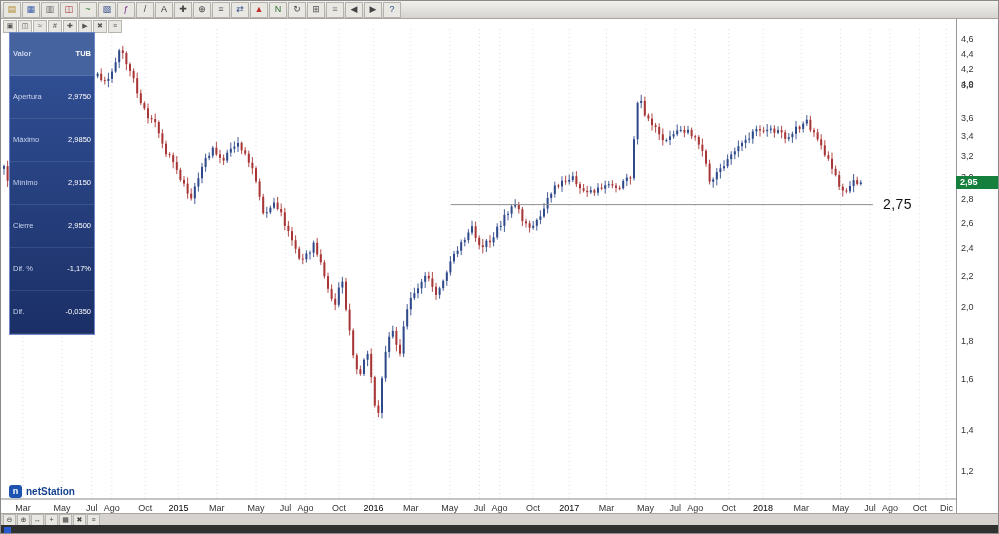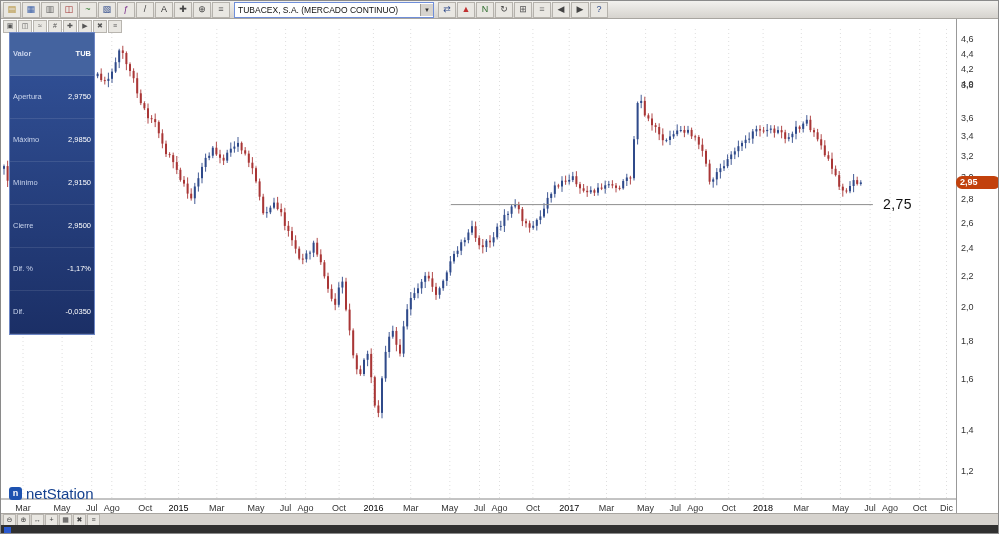--- a/index.html
+++ b/index.html
@@ -31,27 +31,27 @@
   .legend{position:absolute;left:8px;top:13px;width:86px;background:linear-gradient(#33539a,#1b2f66);
           border:1px solid #6d86c4;z-index:5;font-size:7.5px;color:#fff;box-sizing:border-box;}
   .lg-row{display:flex;justify-content:space-between;padding:16px 3px;height:10px;line-height:10px;
           border-bottom:1px solid rgba(255,255,255,0.10);}
   .lg-row.first{background:#44639f;font-weight:bold;}
   .lg-label{color:#c9d4ec;}
   .lg-val{color:#fff;}
   .price-axis{position:absolute;left:955px;top:0;width:44px;height:494px;background:#fff;
               border-left:1px solid #999;box-sizing:border-box;text-align:right;}
   .ax-label{position:absolute;left:4px;font-size:9px;color:#333;}
-  .price-tag{position:absolute;left:955px;width:44px;height:13px;background:#c2410c;color:#fff;
-             font-size:9px;font-weight:bold;line-height:13px;padding-left:4px;box-sizing:border-box;z-index:6;border-radius:6px;}
+  .price-tag{position:absolute;left:955px;width:44px;height:13px;background:#15803d;color:#fff;
+             font-size:9px;font-weight:bold;line-height:13px;padding-left:4px;box-sizing:border-box;z-index:6;}
   .support-label{position:absolute;font-size:14px;color:#111;z-index:4;letter-spacing:0.5px;}
   .watermark{position:absolute;left:8px;top:466px;display:flex;align-items:center;gap:4px;z-index:3;}
   .wm-logo{width:13px;height:13px;background:#1d52b0;border-radius:3px;color:#fff;font-size:9px;
            font-weight:bold;text-align:center;line-height:13px;}
-  .wm-text{font-size:15px;font-weight:normal;color:#15418f;}
+  .wm-text{font-size:10px;font-weight:bold;color:#15418f;}
   
   .bottom-toolbar{position:absolute;left:0;top:512px;width:999px;height:12px;background:#d6d3ce;
                   border-top:1px solid #a8a5a0;display:flex;align-items:center;padding-left:2px;
                   gap:1px;box-sizing:border-box;}
   .bt-btn{width:11px;height:10px;border:1px solid #b8b5af;background:#e9e7e2;font-size:7px;
           line-height:9px;text-align:center;color:#444;}
   .statusbar{position:absolute;left:0;top:524px;width:999px;height:10px;background:#303030;
              display:flex;align-items:center;}
   .status-chip{width:7px;height:7px;background:#2a5ad0;margin-left:3px;}
 </style>
@@ -68,24 +68,20 @@
         <div class="tb-btn" style="color: rgb(160, 48, 48);">◫</div>
         <div class="tb-btn" style="color: rgb(45, 122, 45);">~</div>
         <div class="tb-btn" style="color: rgb(47, 74, 138);">▧</div>
         <div class="tb-btn" style="color: rgb(122, 45, 138);">ƒ</div>
         <div class="tb-btn" style="color: rgb(68, 68, 68);">/</div>
         <div class="tb-btn" style="color: rgb(51, 51, 51);">A</div>
         <div class="tb-btn" style="color: rgb(68, 68, 68);">✚</div>
         <div class="tb-btn" style="color: rgb(68, 68, 68);">⊕</div>
         <div class="tb-btn" style="color: rgb(85, 85, 85);">≡</div>
       </div>
-    <div class="combo">
-      <span class="combo-text">TUBACEX, S.A. (MERCADO CONTINUO)</span>
-      <span class="combo-arrow">▼</span>
-    </div>
     <div class="tb-icons" id="tb-right">
         <div class="tb-btn" style="color: rgb(47, 74, 138);">⇄</div>
         <div class="tb-btn" style="color: rgb(192, 48, 48);">▲</div>
         <div class="tb-btn" style="color: rgb(45, 108, 45);">N</div>
         <div class="tb-btn" style="color: rgb(68, 68, 68);">↻</div>
         <div class="tb-btn" style="color: rgb(85, 85, 85);">⊞</div>
         <div class="tb-btn" style="color: rgb(119, 119, 119);">≡</div>
         <div class="tb-btn" style="color: rgb(68, 68, 68);">◀</div>
         <div class="tb-btn" style="color: rgb(68, 68, 68);">▶</div>
         <div class="tb-btn" style="color: rgb(47, 74, 138);">?</div>

